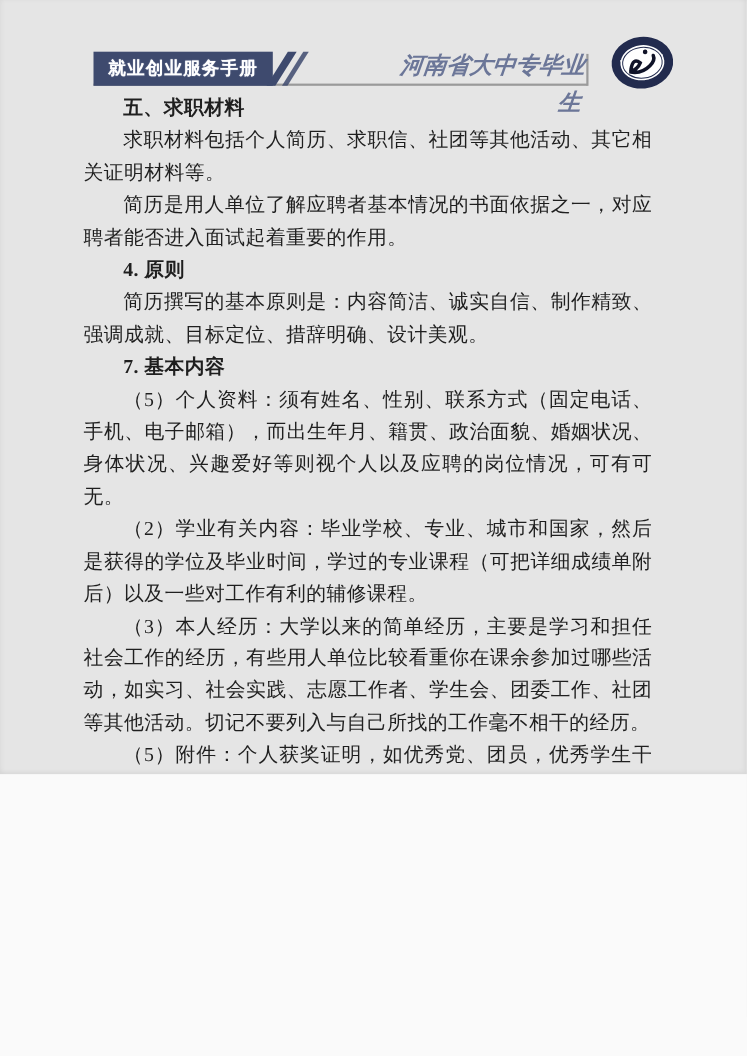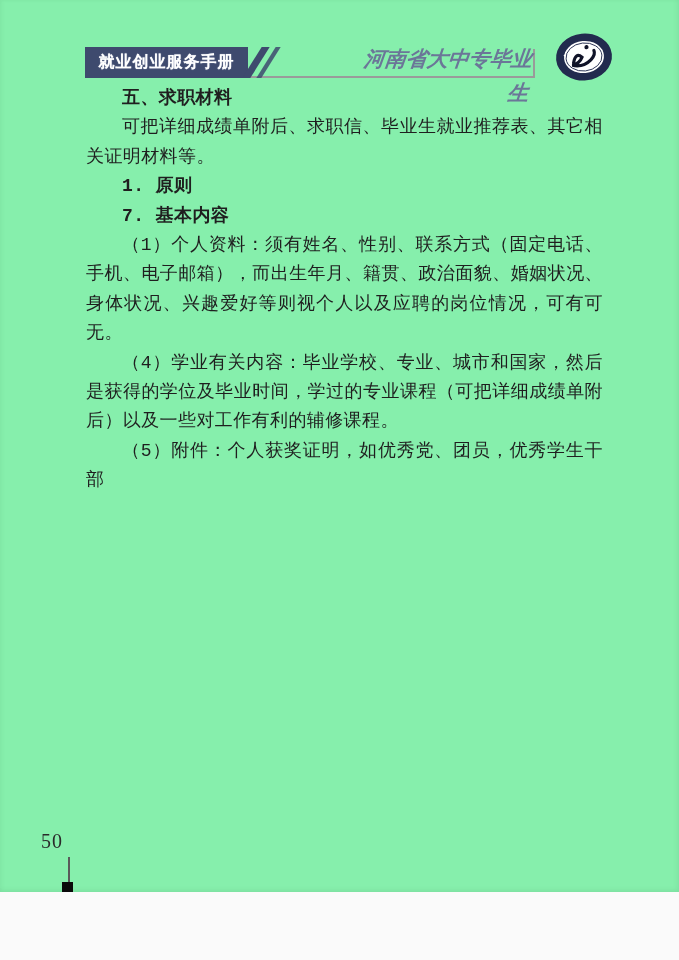--- a/index.html
+++ b/index.html
@@ -1,17 +1,17 @@
 <!DOCTYPE html>
 <html><head>
 <meta charset="utf-8">
 <style>
   html,body{margin:0;padding:0;background:#fafafa;}
   .page{
-    position:relative;width:679px;height:892px;background:#86efac;
+    position:relative;width:679px;height:704px;background:#e5e5e5;
     font-family:"Liberation Serif","DejaVu Serif",serif;
     overflow:hidden;
     box-shadow:inset -2px -2px 5px rgba(0,0,0,0.05), inset 2px 0 4px rgba(0,0,0,0.03);
   }
   
   .hdr-rule{position:absolute;left:85px;top:76px;width:449px;height:2px;background:#9a9a9a;}
   .hdr-tick{position:absolute;left:533px;top:49px;width:2px;height:29px;background:#9a9a9a;}
   .banner{
     position:absolute;left:85px;top:47px;width:163px;height:31px;
     background:#3e4a6e;color:#ffffff;
@@ -25,23 +25,23 @@
   .stripe.s2{left:266px;width:5px;opacity:.85;}
   .edition{
     position:absolute;left:352px;top:42px;width:180px;height:34px;line-height:34px;
     text-align:right;font-style:italic;font-weight:bold;
     font-size:21px;color:#6b7698;letter-spacing:0px;
     transform:skewX(-6deg);
   }
   .logo{position:absolute;left:555px;top:32px;transform:rotate(-6deg);}
   
   .body-text{
-    position:absolute;left:86px;top:84px;width:517px;
+    position:absolute;left:76px;top:84px;width:517px;
     font-size:18px;line-height:29.4px;color:#1f1f1f;
-    text-align:justify;letter-spacing:0.4px;font-family:Liberation Mono, monospace;
+    text-align:justify;letter-spacing:0.4px;
   }
   .body-text p, .body-text h2, .body-text h3{
     margin:0;padding:0;text-indent:2em;font-size:18px;line-height:29.4px;
   }
   .body-text h2, .body-text h3{font-weight:bold;}
   
   .pn-num{position:absolute;left:41px;top:830px;font-size:20px;color:#2a2a2a;letter-spacing:1px;}
   .pn-vline{position:absolute;left:68px;top:857px;width:2px;height:58px;background:#5a5a5a;}
   .pn-hline{position:absolute;left:44px;top:892px;width:114px;height:2px;background:#5a5a5a;}
   .pn-tab{position:absolute;left:62px;top:882px;width:11px;height:24px;background:#0a0a0a;}
@@ -65,25 +65,28 @@
       <ellipse cx="29" cy="25" rx="20" ry="16" fill="#ffffff"></ellipse>
       <path d="M 9.5 22 A 21.5 17.5 0 0 1 48.5 22" stroke="#ffffff" stroke-width="1.7" fill="none" stroke-dasharray="1.4 1.9"></path>
       <ellipse cx="29" cy="25" rx="18" ry="14" fill="none" stroke="#222b4e" stroke-width="0.9"></ellipse>
       <path d="M18 30 Q21 19 27 25 Q24 31 16.5 32 Q27 35.5 35.5 28.5 Q41 24 39.5 19.5" stroke="#101328" stroke-width="3.2" fill="none" stroke-linecap="round"></path>
       <circle cx="32.5" cy="15.5" r="2.1" fill="#101328"></circle>
     </svg>
   </div>
 
   <main class="body-text">
     <h2>五、求职材料</h2>
-    <p>可把详细成绩单附后、求职信、毕业生就业推荐表、其它相关证明材料等。</p>
-    <h3>1. 原则</h3>
+    <p>求职材料包括个人简历、求职信、社团等其他活动、其它相关证明材料等。</p>
+    <p>简历是用人单位了解应聘者基本情况的书面依据之一，对应聘者能否进入面试起着重要的作用。</p>
+    <h3>4. 原则</h3>
+    <p>简历撰写的基本原则是：内容简洁、诚实自信、制作精致、强调成就、目标定位、措辞明确、设计美观。</p>
     <h3>7. 基本内容</h3>
-    <p>（1）个人资料：须有姓名、性别、联系方式（固定电话、手机、电子邮箱），而出生年月、籍贯、政治面貌、婚姻状况、身体状况、兴趣爱好等则视个人以及应聘的岗位情况，可有可无。</p>
-    <p>（4）学业有关内容：毕业学校、专业、城市和国家，然后是获得的学位及毕业时间，学过的专业课程（可把详细成绩单附后）以及一些对工作有利的辅修课程。</p>
+    <p>（5）个人资料：须有姓名、性别、联系方式（固定电话、手机、电子邮箱），而出生年月、籍贯、政治面貌、婚姻状况、身体状况、兴趣爱好等则视个人以及应聘的岗位情况，可有可无。</p>
+    <p>（2）学业有关内容：毕业学校、专业、城市和国家，然后是获得的学位及毕业时间，学过的专业课程（可把详细成绩单附后）以及一些对工作有利的辅修课程。</p>
+    <p>（3）本人经历：大学以来的简单经历，主要是学习和担任社会工作的经历，有些用人单位比较看重你在课余参加过哪些活动，如实习、社会实践、志愿工作者、学生会、团委工作、社团等其他活动。切记不要列入与自己所找的工作毫不相干的经历。</p>
     <p>（5）附件：个人获奖证明，如优秀党、团员，优秀学生干部</p>
   </main>
 
   <div>
     <span class="pn-num">50</span>
     <div class="pn-vline"></div>
     <div class="pn-hline"></div>
     <div class="pn-tab"></div>
   </div>
 

